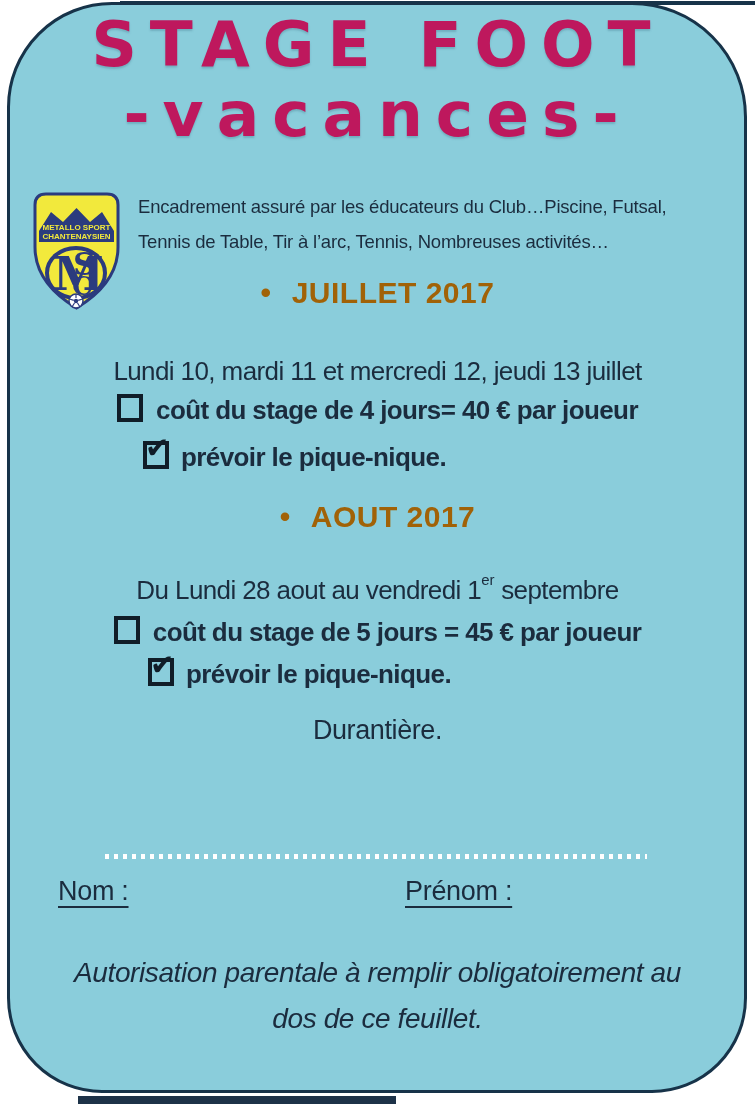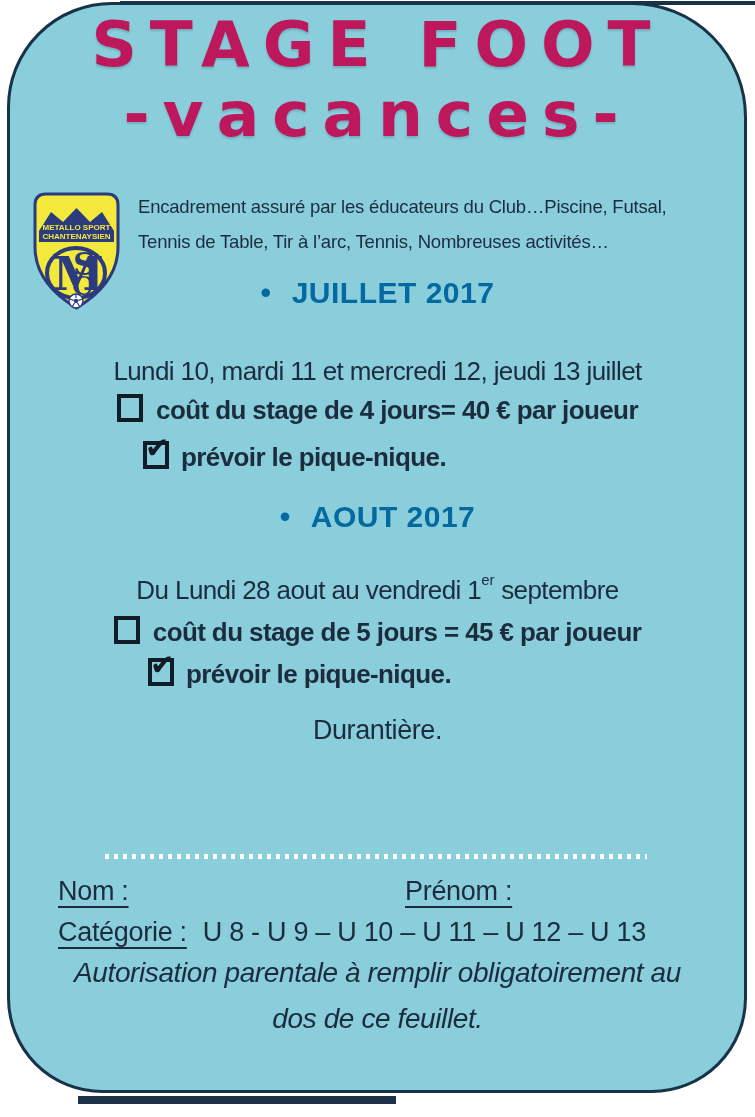--- a/index.html
+++ b/index.html
@@ -42,21 +42,21 @@
 
   .intro{
     left:138px;top:170px;width:575px;
     font-size:18.5px;line-height:35px;letter-spacing:-0.2px;
   }
   .intro span{display:block;}
 
   .logo{left:27px;top:189px;width:99px;height:126px;}
 
   .sec-heading{
-    font-size:30px;font-weight:bold;color:#0369a1;letter-spacing:0.5px;
+    font-size:30px;font-weight:bold;color:#a16207;letter-spacing:0.5px;
   }
   .sec-heading .bullet{margin-right:20px;}
   .heading-july{top:276px;}
   .heading-aug{top:500px;}
 
   .body-text{font-size:26px;letter-spacing:-0.6px;margin-top:28px;}
   .bold{font-weight:bold;}
 
   .july-dates{top:328px;}
   .july-cost{top:366px;}
@@ -172,22 +172,19 @@
 
   <div class="abs center accueil">
     <span>Durantière.</span>
   </div>
 
   <div class="abs dots"></div>
 
   <div class="abs form-label nom">Nom :</div>
   <div class="abs form-label prenom">Prénom :</div>
 
-  <div class="abs categorie">
-    <span class="form-label">Catégorie :</span><span class="values">U 8 - U 9 – U 10 – U 11 – U 12 – U 13</span>
-  </div>
 
   <div class="abs center autorisation">
     <span>Autorisation parentale à remplir obligatoirement au</span>
     <span>dos de ce feuillet.</span>
   </div>
 
 </div>
 
 </body></html>

